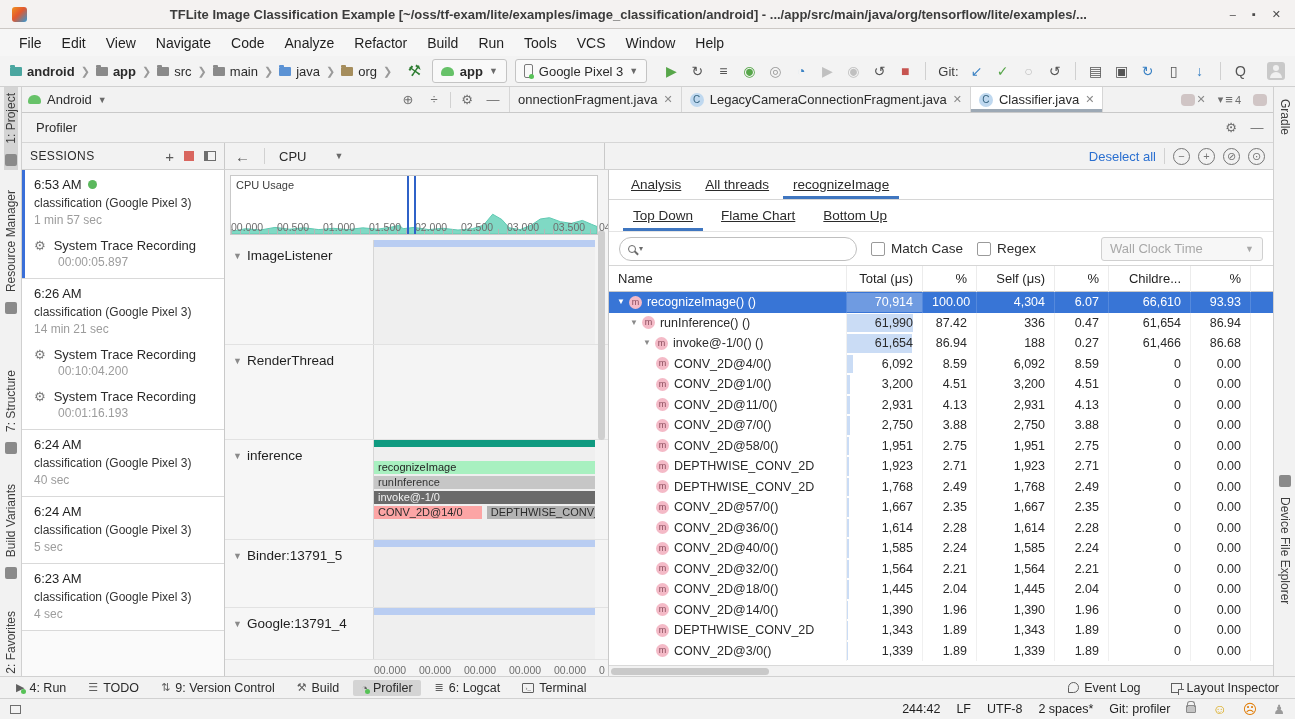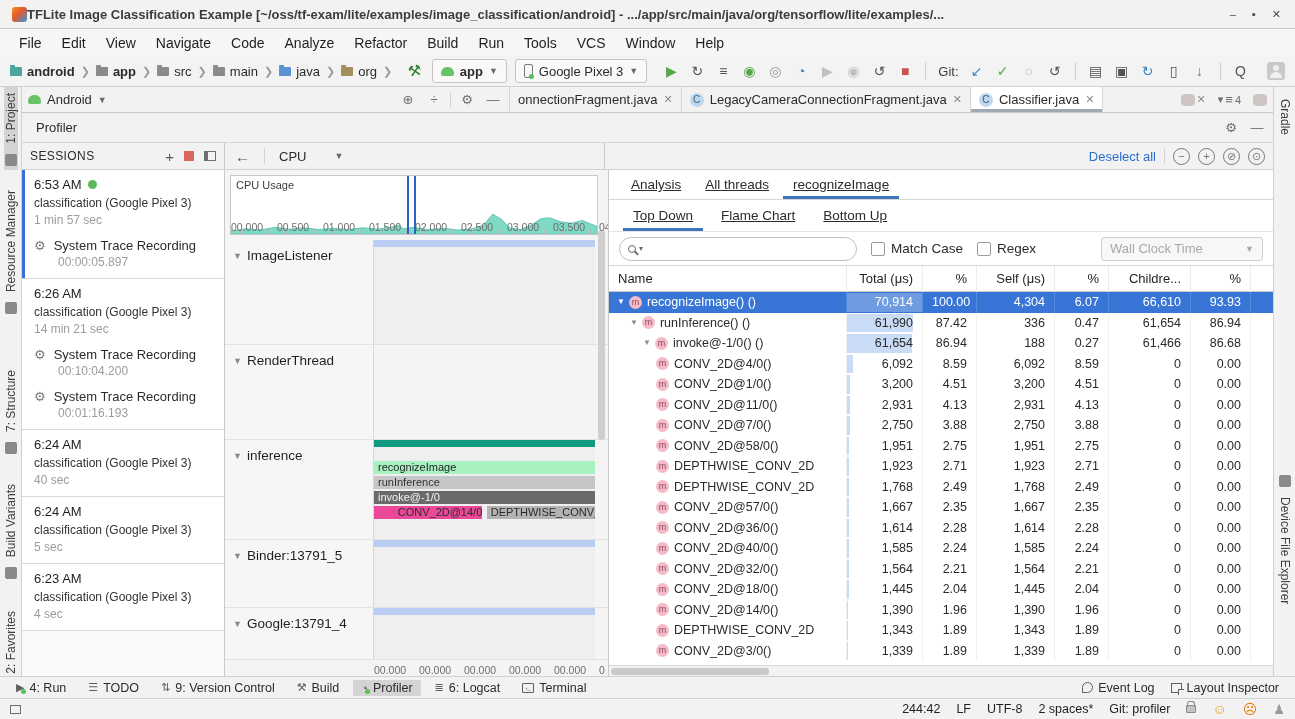--- a/index.html
+++ b/index.html
@@ -3,21 +3,21 @@
 <meta charset="utf-8">
 <style>
   * { margin:0; padding:0; box-sizing:border-box; }
   html,body { width:1295px; height:719px; overflow:hidden; }
   body { font-family:"Liberation Sans","DejaVu Sans",sans-serif; font-size:13px; color:#2b2b2b; background:#f2f2f2; }
   #app { position:relative; width:1295px; height:719px; background:#f2f2f2; }
 
   
   .titlebar { position:absolute; left:0; top:0; width:100%; height:29px; background:#f4f2f1; border-bottom:1px solid #ccc8c5; display:flex; align-items:center; }
   .appicon { width:15px; height:15px; margin-left:12px; border-radius:3px; background:linear-gradient(135deg,#f0921e 0%,#e2582f 45%,#2f9bd8 100%); }
-  .wtitle { flex:1; text-align:left; font-weight:bold; font-size:13px; color:#3c3c3c; white-space:nowrap; overflow:hidden; }
+  .wtitle { flex:1; text-align:center; font-weight:bold; font-size:13px; color:#3c3c3c; white-space:nowrap; overflow:hidden; }
   .wctl { display:flex; gap:16px; margin-right:14px; color:#4a4a4a; font-size:11px; }
   .wctl span { cursor:default; }
 
   
   .menubar { position:absolute; left:0; top:29px; width:100%; height:27px; background:#f6f6f6; display:flex; align-items:center; padding-left:10px; gap:2px; }
   .menu-item { padding:3px 9px; font-size:14px; color:#1f1f1f; }
 
   
   .toolbar { position:absolute; left:0; top:56px; width:100%; height:31px; background:#f3f3f3; border-bottom:1px solid #d0d0d0; display:flex; align-items:center; padding:0 10px; }
   .crumbs { display:flex; align-items:center; gap:4px; }
@@ -493,21 +493,21 @@
             <div class="trowt" style="height: 100px;">
               <div class="tlabel">
                 <span class="tri">▼</span>
                 <span class="nm">inference</span>
               </div>
               <div class="ttrack">
                 <div class="statebar" style="background: rgb(15, 154, 128);"></div>
                 <div class="fbar" style="top: 21px; left: 0%; width: 100%; background: rgb(168, 240, 192); color: rgb(31, 31, 31);">recognizeImage</div>
                 <div class="fbar" style="top: 36px; left: 0%; width: 100%; background: rgb(198, 198, 198); color: rgb(51, 51, 51);">runInference</div>
                 <div class="fbar" style="top: 51px; left: 0%; width: 100%; background: rgb(106, 106, 106); color: rgb(242, 242, 242);">invoke@-1/0</div>
-                <div class="fbar" style="top: 66px; left: 0%; width: 49%; background: #ec4899; color: rgb(43, 43, 43); text-align: right;">CONV_2D@14/0</div>
+                <div class="fbar" style="top: 66px; left: 0%; width: 49%; background: #fca5a5; color: rgb(43, 43, 43);">CONV_2D@14/0</div>
                 <div class="fbar" style="top: 66px; left: 51%; width: 49%; background: rgb(179, 179, 179); color: rgb(43, 43, 43);">DEPTHWISE_CONV_...</div>
               </div>
             </div>
             <div class="trowt" style="height: 68px;">
               <div class="tlabel">
                 <span class="tri">▼</span>
                 <span class="nm">Binder:13791_5</span>
               </div>
               <div class="ttrack">
                 <div class="statebar" style="background: rgb(185, 205, 242);"></div>
@@ -826,21 +826,21 @@
         <div class="bwitem">
           <span class="bwic">≣</span>
           <span>6: Logcat</span>
         </div>
         <div class="bwitem">
           <span class="bwic termic">›_</span>
           <span>Terminal</span>
         </div>
       </div>
     <div class="bbspacer"></div>
-    <div style="display:flex;" id="bbright">
+    <div style="display:flex;gap:14px" id="bbright">
         <div class="bwitem">
           <span class="bubble"></span>
           <span>Event Log</span>
         </div>
         <div class="bwitem">
           <span class="lii"></span>
           <span>Layout Inspector</span>
         </div>
       </div>
   </div>

